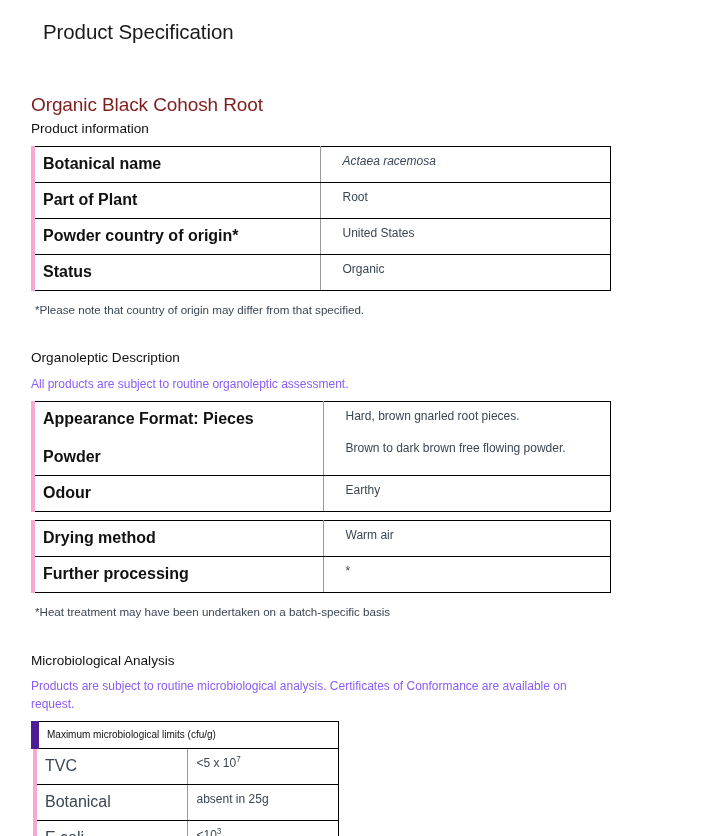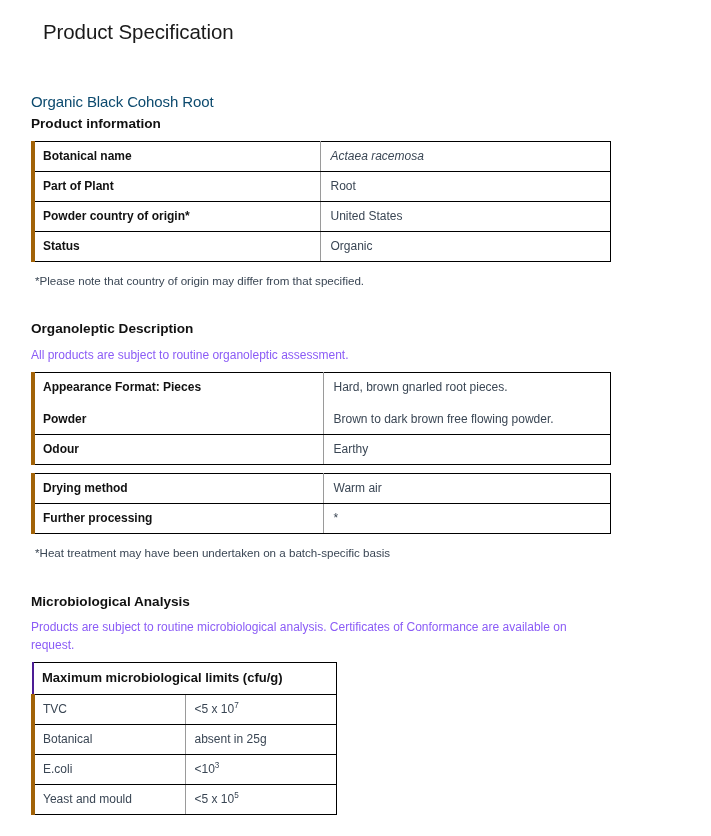--- a/index.html
+++ b/index.html
@@ -28,31 +28,31 @@
   
   .doc-title {
     font-size: 20.5px;
     font-weight: 400;
     color: #1a1a1a;
     letter-spacing: -0.1px;
     margin: 12px;
     line-height: 1.25;
   }
   .product-title {
-    font-size: 15px;
-    font-weight: 400;
-    color: #0c4a6e;
+    font-size: 19px;
+    font-weight: 400;
+    color: #7f1d1d;
     letter-spacing: -0.1px;
     margin: 0;
     line-height: 1.25;
     padding-top: 36px;
   }
   .section-heading {
     font-size: 13.6px;
-    font-weight: 700;
+    font-weight: 400;
     color: #111111;
     margin: 0;
     line-height: 1.3;
     padding-top: 9px;
   }
   .section-heading.spaced {
     padding-top: 27px;
   }
   .section-heading.tight {
     padding-top: 4px;
@@ -86,40 +86,40 @@
     border-right: 1.3px solid #000000;
   }
   table.spec td {
     vertical-align: top;
     padding: 5px 7px 6px 8px;
     border-top: 1.1px solid #000000;
     border-bottom: 1.1px solid #000000;
   }
   table.spec td.label {
     font-weight: 700;
-    font-size: 12px;
+    font-size: 16px;
     color: #111111;
-    border-left: 4px solid #a16207;
+    border-left: 4px solid #f9a8d4;
     border-right: 1.1px solid #9a9a9a;
     line-height: 1.5;
   }
   table.spec td.value {
     font-size: 12px;
     color: #3a4654;
     line-height: 1.5;
-    padding-left: 10px;
+    padding-left: 22px;
   }
   table.spec td.value .ital {
     font-style: italic;
   }
   table.spec td.fullhead {
-    font-weight: 700;
-    font-size: 13px;
+    font-weight: 400;
+    font-size: 10px;
     color: #111111;
-    border-left: 2px solid #4c1d95;
+    border-left: 8px solid #4c1d95;
     line-height: 1.5;
     padding: 5px 7px 6px 8px;
   }
   .sub-line {
     display: block;
   }
   .sub-line + .sub-line {
     padding-top: 14px;
   }
 

